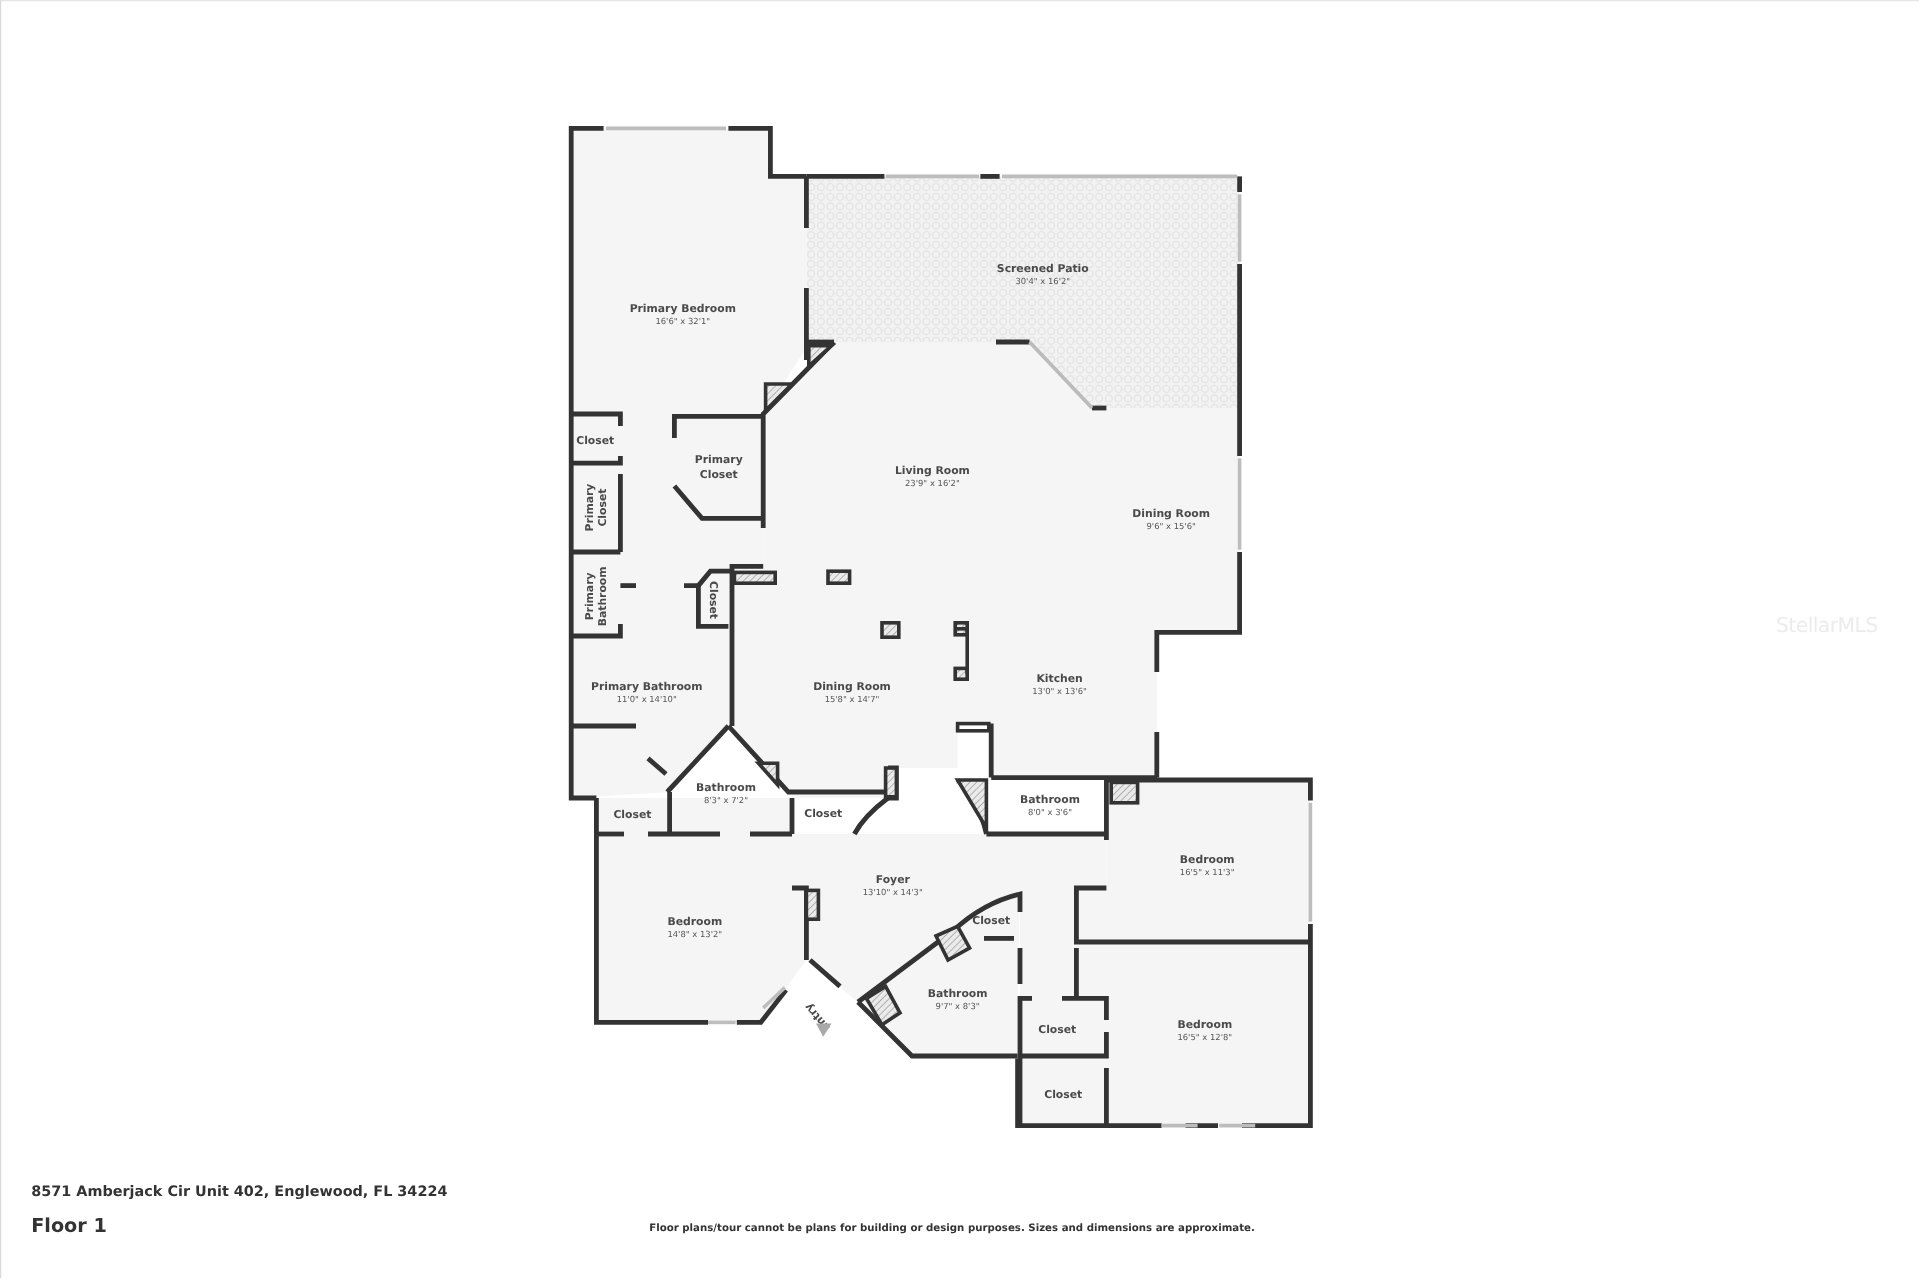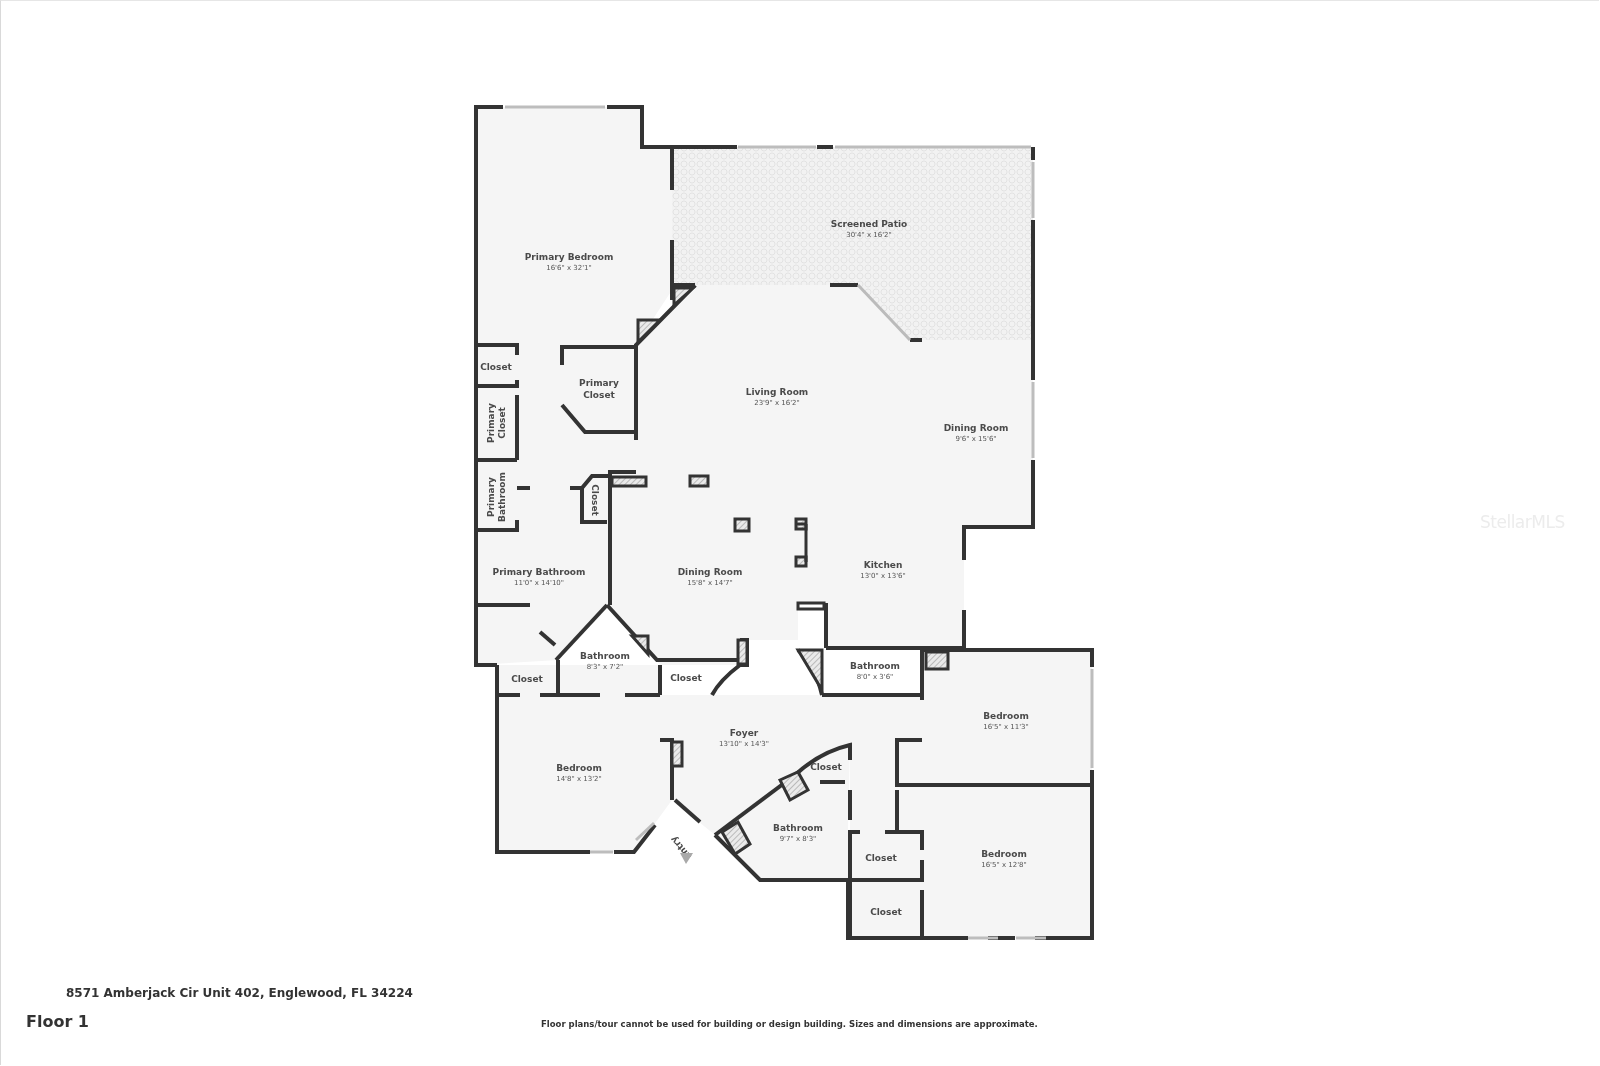--- a/index.html
+++ b/index.html
@@ -1,21 +1,21 @@
 <!DOCTYPE html>
 <html><head>
 <meta charset="utf-8">
 <style>
   html, body { margin: 0; padding: 0; background: #ffffff; }
   body { width: 1600px; height: 1066px; position: relative; overflow: hidden; font-family: "DejaVu Sans", "Liberation Sans", sans-serif; }
   .frame { position: absolute; left: 0; top: 0; width: 1598px; height: 1064px; border-left: 1px solid #d9d9d9; border-top: 1px solid #e6e6e6; }
   svg.plan { position: absolute; left: 0; top: 0; }
   .room-name { font-size: 9px; font-weight: bold; fill: #4a4a4a; text-anchor: middle; }
   .room-dim { font-size: 7px; fill: #555; text-anchor: middle; }
-  .footer-address { position: absolute; left: 26px; top: 986px; font-size: 12px; font-weight: bold; color: #333; margin-left: 40px; }
+  .footer-address { position: absolute; left: 26px; top: 986px; font-size: 12px; font-weight: bold; color: #333; }
   .footer-floor { position: absolute; left: 26px; top: 1012px; font-size: 16px; font-weight: bold; color: #333; }
   .disclaimer { position: absolute; left: 541px; top: 1019px; font-size: 8.5px; font-weight: bold; color: #333; }
   .watermark { position: absolute; left: 1480px; top: 512px; font-size: 17px; color: #ececec; letter-spacing: -0.5px; }
 </style>
 </head>
 <body>
 
 <div class="frame"></div>
 
 <svg class="plan" width="1600" height="1066" viewBox="0 0 1600 1066">
@@ -219,13 +219,13 @@
       <text class="room-name" x="0" y="3">Entry</text>
     </g>
   </g>
 
   <polygon points="680,853 693,853 686,864" fill="#a9a9a9"></polygon>
 </svg>
 
 <div class="watermark">StellarMLS</div>
 <div class="footer-address">8571 Amberjack Cir Unit 402, Englewood, FL 34224</div>
 <div class="footer-floor">Floor 1</div>
-<div class="disclaimer">Floor plans/tour cannot be used for building or design building. Sizes and dimensions are approximate.</div>
+<div class="disclaimer">Floor plans/tour cannot be plans for building or design purposes. Sizes and dimensions are approximate.</div>
 
 </body></html>

